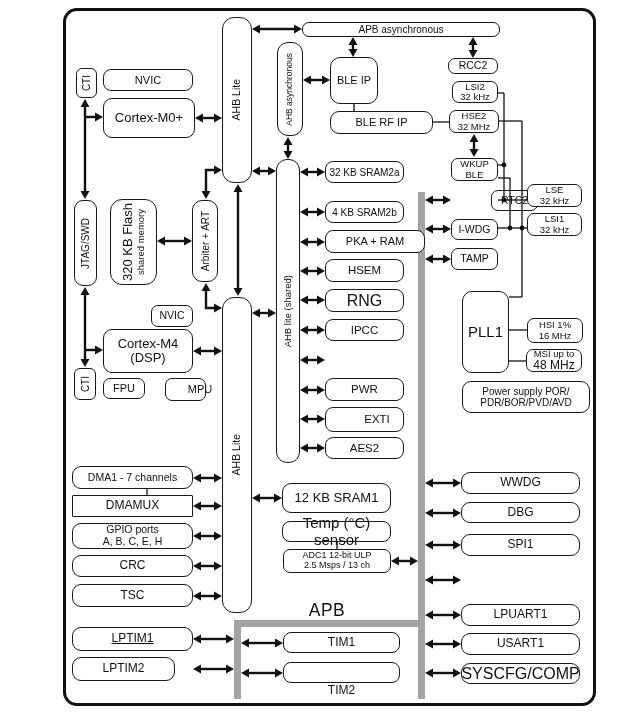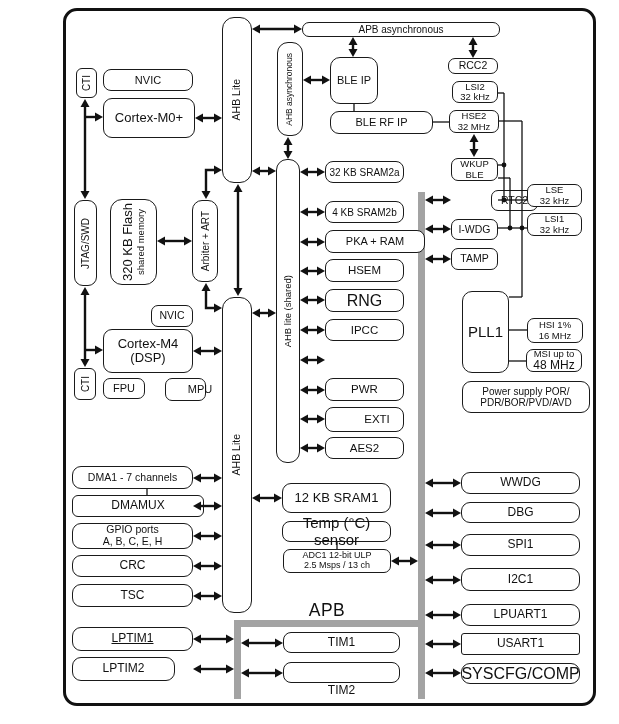--- a/index.html
+++ b/index.html
@@ -344,21 +344,21 @@
     </div>
     <div class="box" style="left: 325px; top: 407px; width: 79px; height: 25px; border-radius: 8px; font-size: 11.5px; padding-left: 25px;">
       <div class="" style="font-size: 11.5px;">EXTI</div>
     </div>
     <div class="box" style="left: 325px; top: 437px; width: 79px; height: 22px; border-radius: 8px; font-size: 11.5px;">
       <div class="" style="font-size: 11.5px;">AES2</div>
     </div>
     <div class="box" style="left: 72px; top: 466px; width: 121px; height: 23px; border-radius: 9px; font-size: 10.5px;">
       <div class="" style="font-size: 10.5px;">DMA1 - 7 channels</div>
     </div>
-    <div class="box" style="left: 72px; top: 495px; width: 132px; height: 22px; border-radius: 6px; font-size: 12px;">
+    <div class="box" style="left: 72px; top: 495px; width: 121px; height: 22px; border-radius: 1px; font-size: 12px;">
       <div class="" style="font-size: 12px;">DMAMUX</div>
     </div>
     <div class="box" style="left: 72px; top: 523px; width: 121px; height: 26px; border-radius: 9px; font-size: 10.5px;">
       <div class="stack">
         <div class="" style="font-size: 10.5px;">GPIO ports</div>
         <div class="" style="font-size: 10.5px;">A, B, C, E, H</div>
       </div>
     </div>
     <div class="box" style="left: 72px; top: 555px; width: 121px; height: 22px; border-radius: 9px; font-size: 12px;">
       <div class="" style="font-size: 12px;">CRC</div>
@@ -392,25 +392,22 @@
     </div>
     <div class="box" style="left: 461px; top: 472px; width: 119px; height: 22px; border-radius: 9px; font-size: 12px;">
       <div class="" style="font-size: 12px;">WWDG</div>
     </div>
     <div class="box" style="left: 461px; top: 502px; width: 119px; height: 21px; border-radius: 9px; font-size: 12px;">
       <div class="" style="font-size: 12px;">DBG</div>
     </div>
     <div class="box" style="left: 461px; top: 534px; width: 119px; height: 22px; border-radius: 9px; font-size: 12px;">
       <div class="" style="font-size: 12px;">SPI1</div>
     </div>
-    <div class="box" style="left: 461px; top: 568px; width: 119px; height: 23px; border-radius: 9px; font-size: 12px;">
-      <div class="" style="font-size: 12px;">I2C1</div>
-    </div>
     <div class="box" style="left: 461px; top: 604px; width: 119px; height: 22px; border-radius: 9px; font-size: 12px;">
       <div class="" style="font-size: 12px;">LPUART1</div>
     </div>
-    <div class="box" style="left: 461px; top: 633px; width: 119px; height: 22px; border-radius: 3px; font-size: 12px;">
+    <div class="box" style="left: 461px; top: 633px; width: 119px; height: 22px; border-radius: 9px; font-size: 12px;">
       <div class="" style="font-size: 12px;">USART1</div>
     </div>
     <div class="box" style="left: 461px; top: 663px; width: 119px; height: 21px; border-radius: 9px; font-size: 12px;">
       <div class="" style="font-size: 16px;">SYSCFG/COMP</div>
     </div>
   </div>
 
 </body></html>

